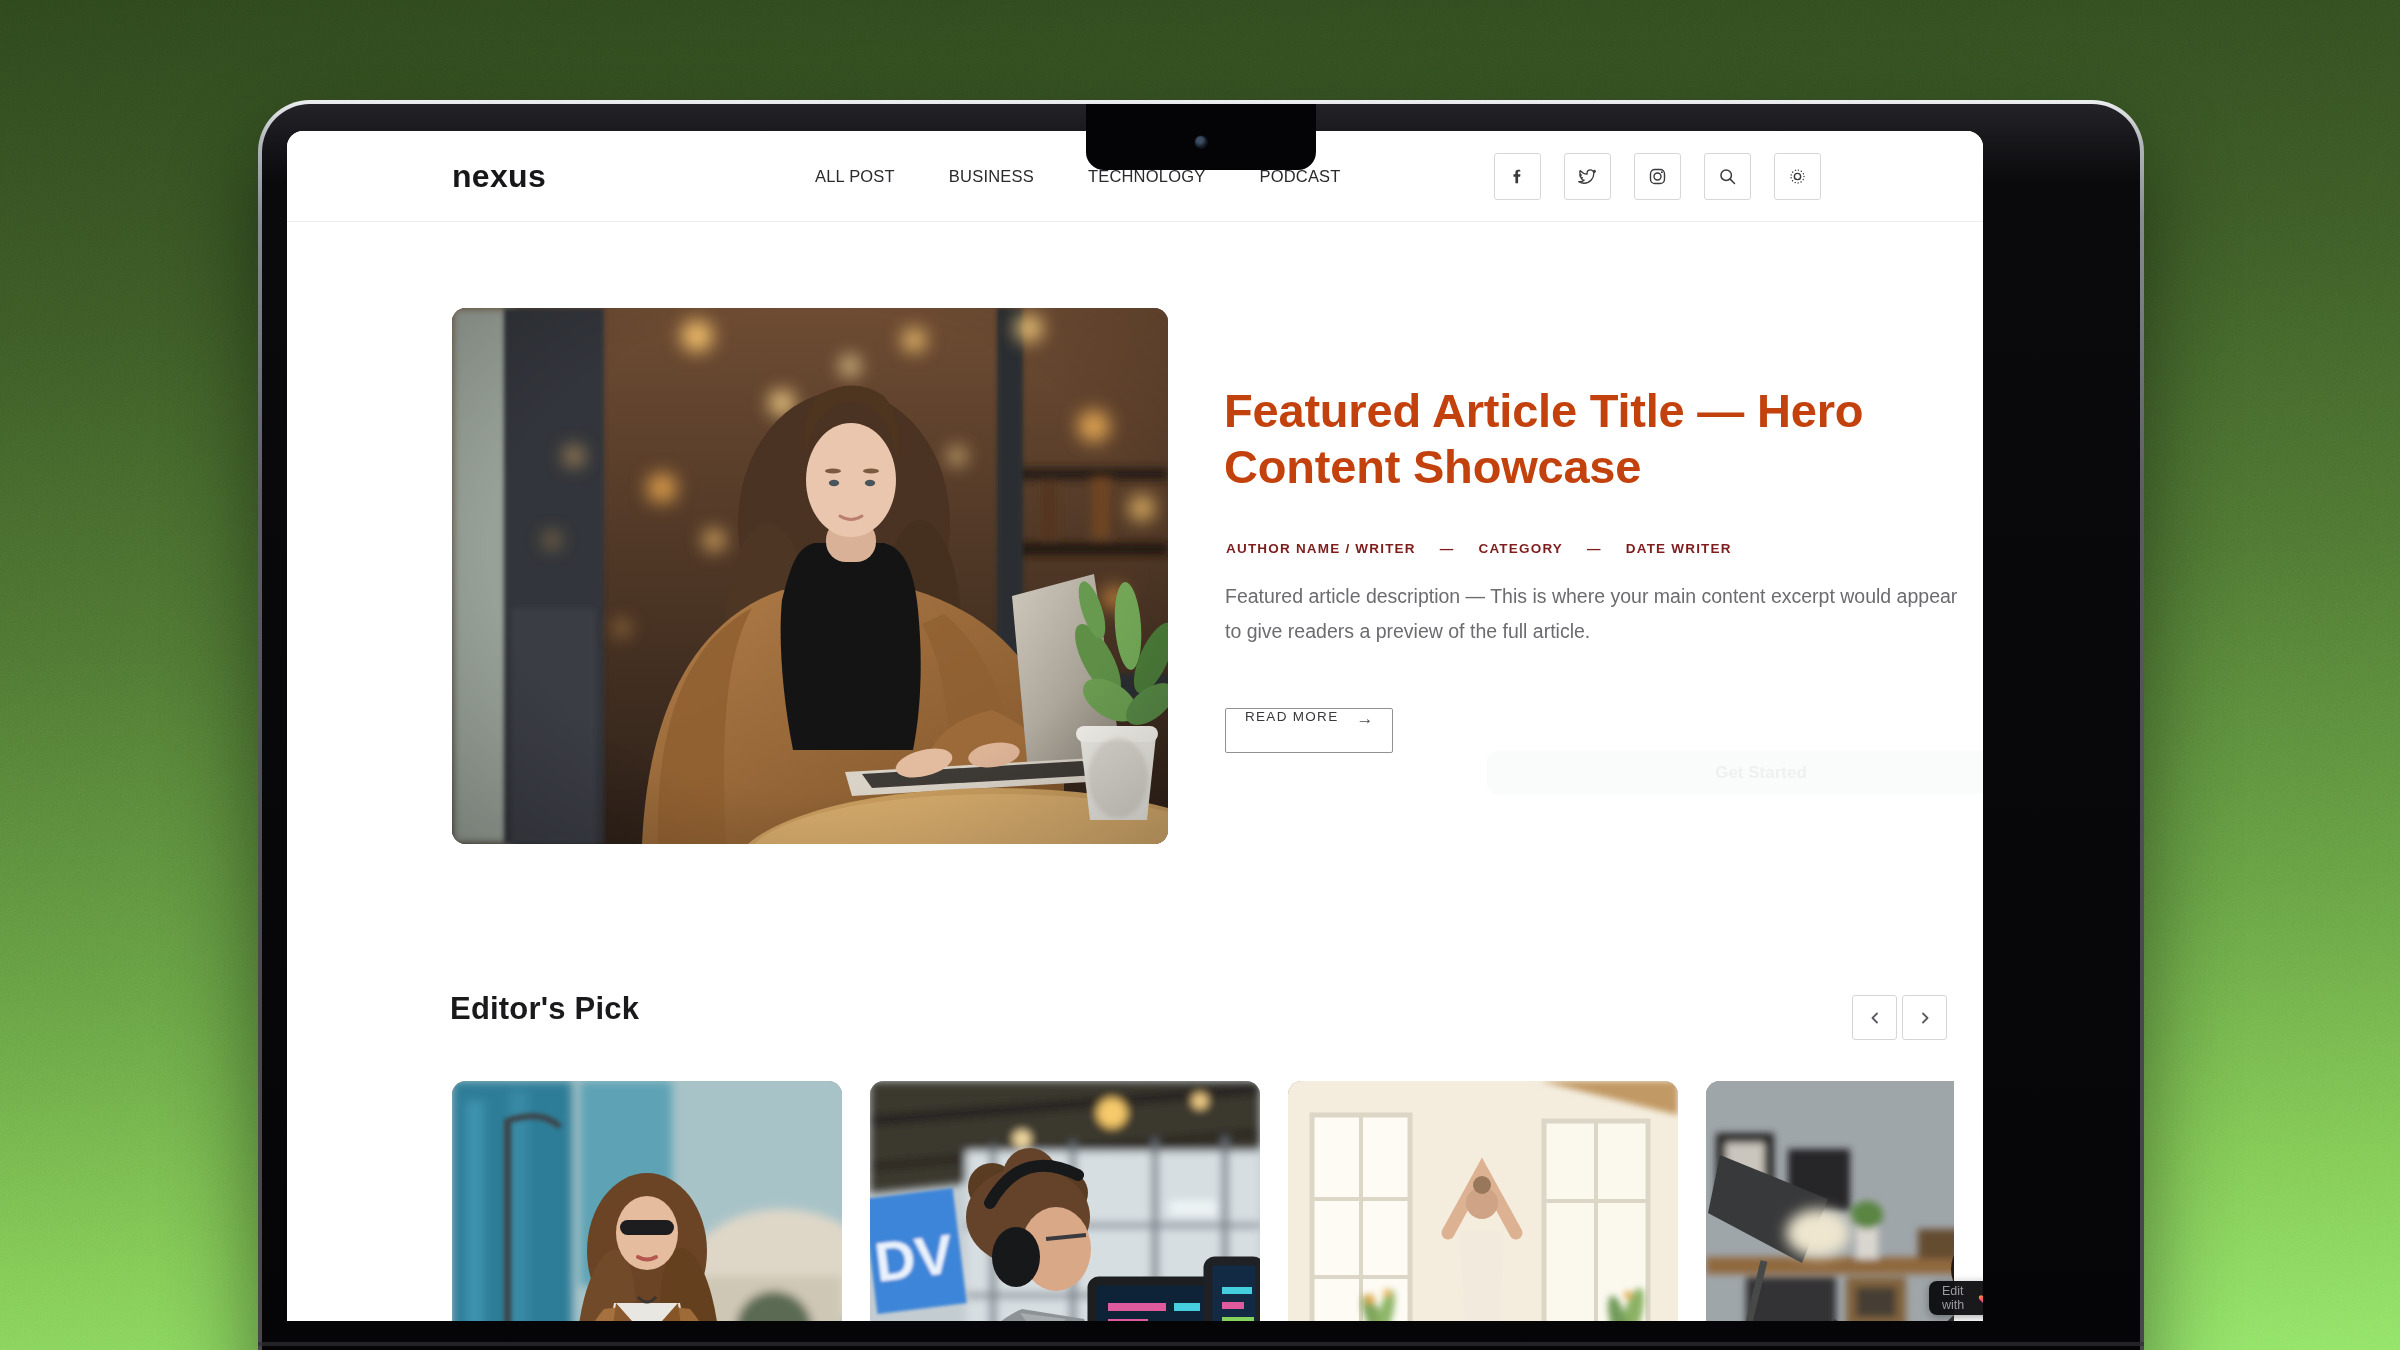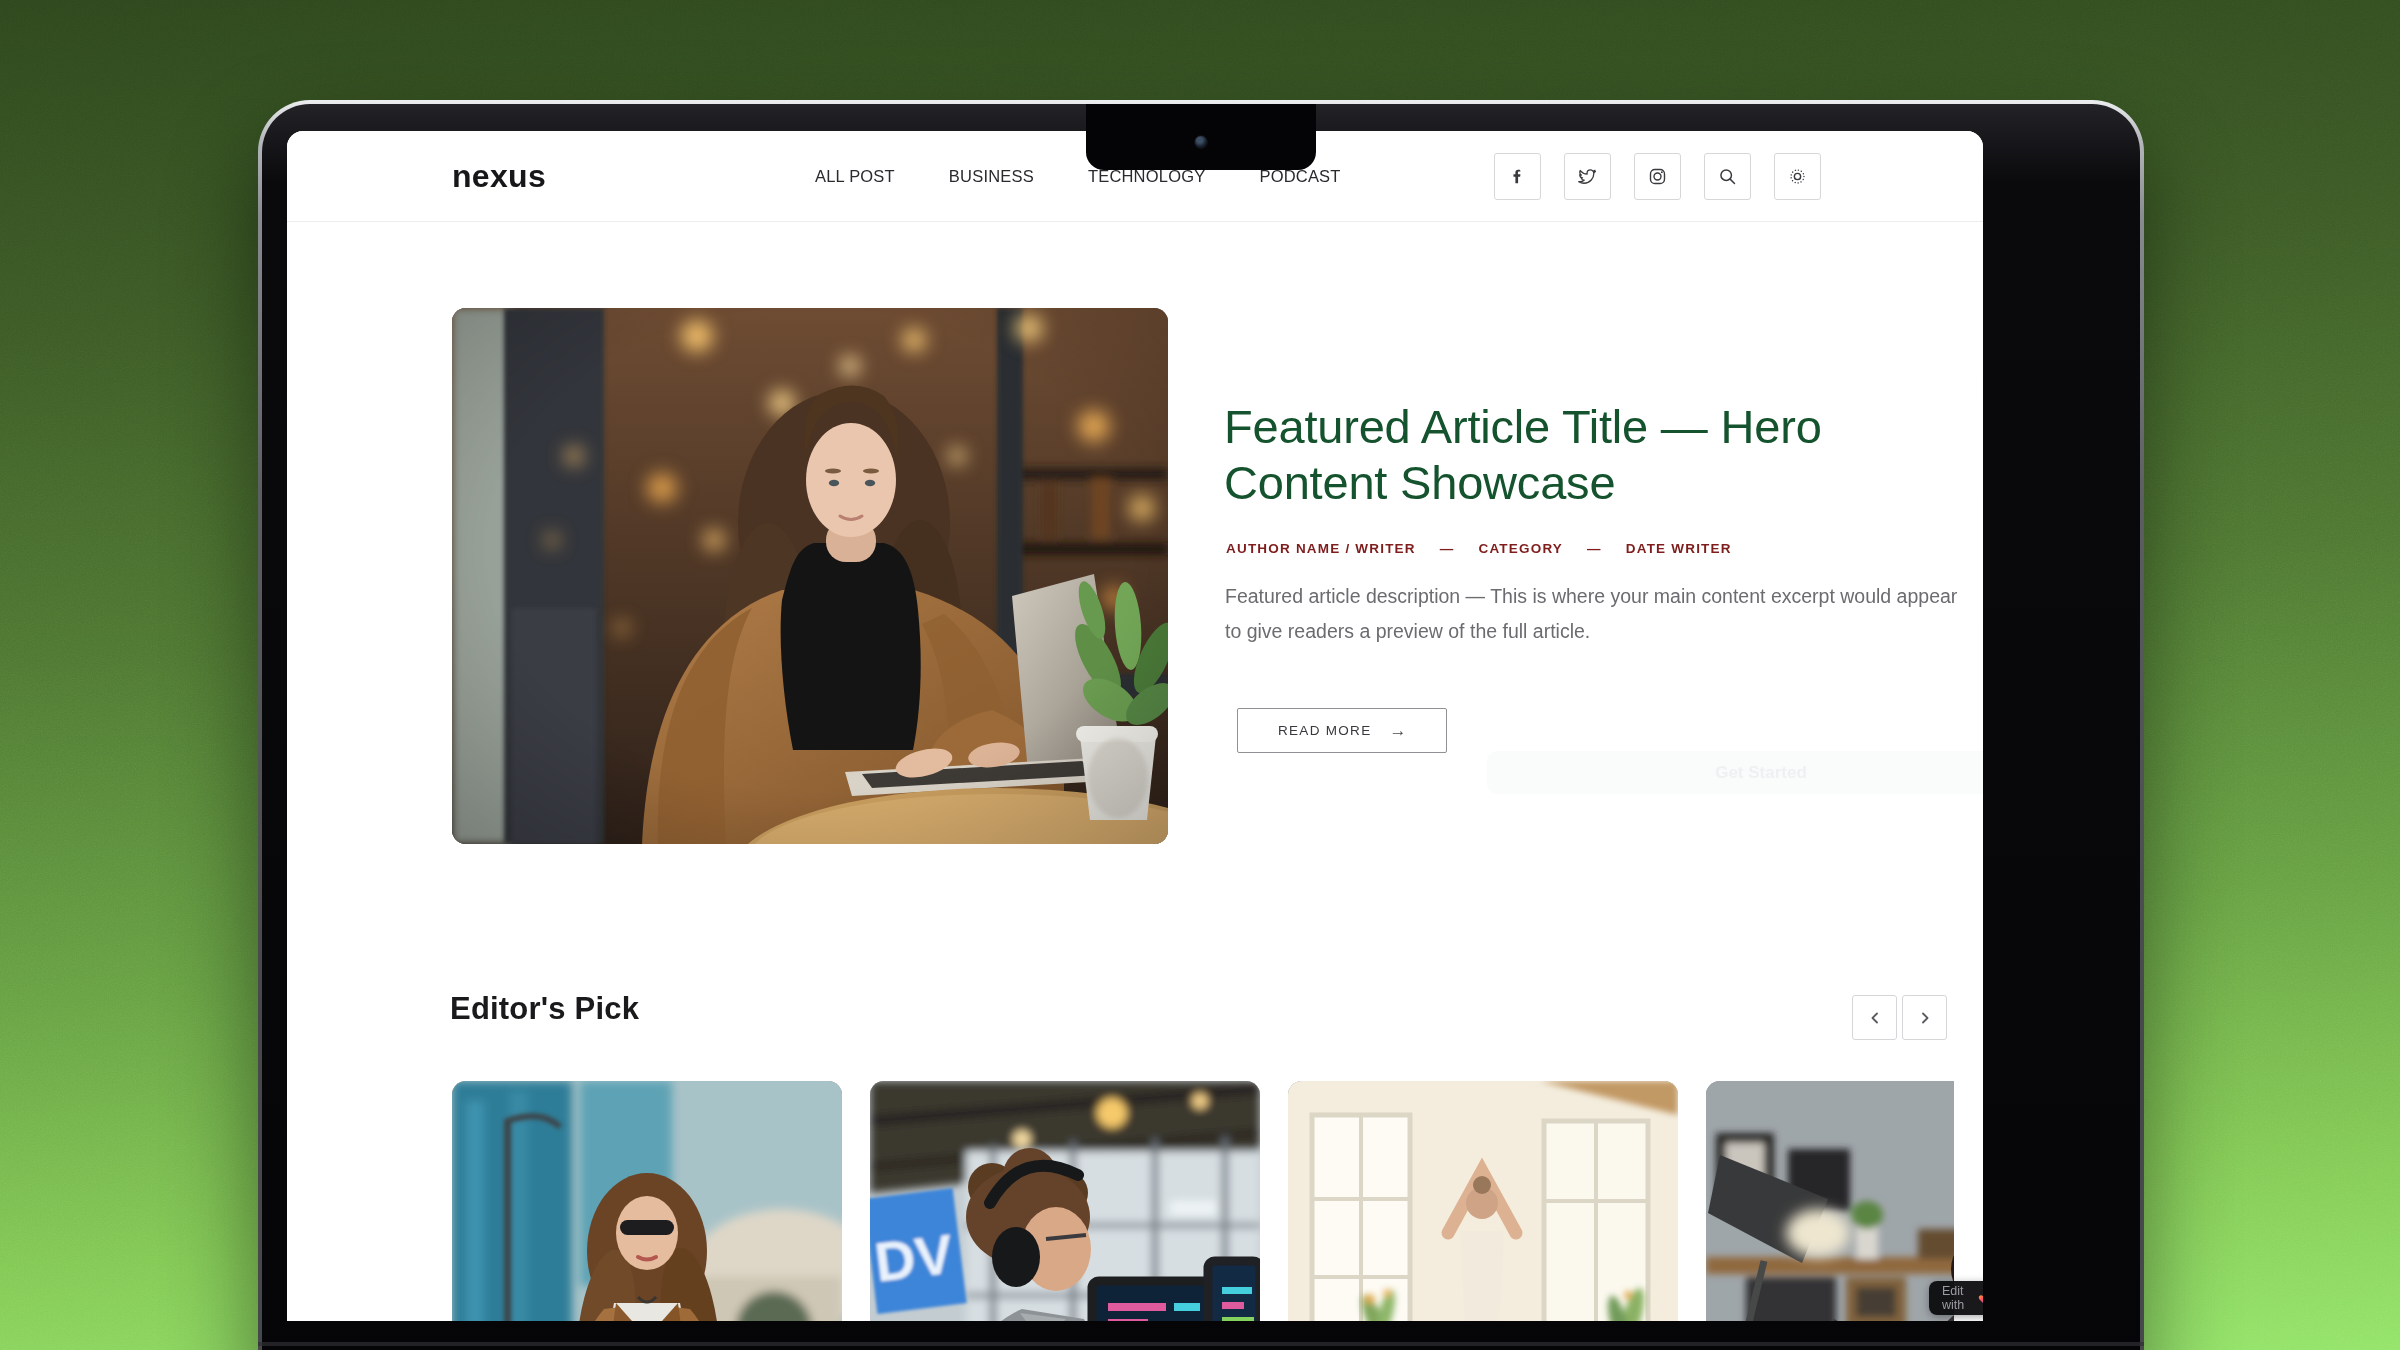--- a/index.html
+++ b/index.html
@@ -39,30 +39,30 @@
     display:flex; align-items:center; gap:54px; }
   .nav-item { font-size:16.5px; font-weight:500; color:#2a2a2e; letter-spacing:.2px; cursor:pointer;text-align:right; }
   .socials { position:absolute; right:162px; top:22px; display:flex; gap:23px; }
   .icon-btn { width:47px; height:47px; background:#fff; border:1px solid #d7d7d9; border-radius:3px;
     display:flex; align-items:center; justify-content:center; cursor:pointer; }
   .icon-btn svg { display:block; }
 
   
   .hero-image { position:absolute; left:165px; top:177px; width:716px; height:536px;
     border-radius:14px; overflow:hidden; background:#4a3527; cursor:pointer; }
-  .hero-title { position:absolute; left:937px; top:268px; width:660px;
-    font-size:47px; line-height:1.2; font-weight:400; color:#14532d; letter-spacing:-.2px; }
+  .hero-title { position:absolute; left:937px; top:252px; width:660px;
+    font-size:47px; line-height:1.2; font-weight:700; color:#c2410c; letter-spacing:-.2px; }
   .hero-meta { position:absolute; left:939px; top:410px; display:flex; gap:24px;
     font-size:13.5px; font-weight:700; letter-spacing:1.2px; color:#7f1d1d; white-space:nowrap; }
   .hero-desc { position:absolute; left:938px; top:448px; width:738px;
     font-size:19.5px; line-height:1.78; color:#6b6b70; }
-  .read-more { position:absolute; left:938px; top:577px; height:45px; padding:0 40px;
-    display:inline-flex; align-items:center; gap:18px; background:#fff;
+  .read-more { position:absolute; left:938px; top:577px; height:45px; padding:0 19px;
+    display:inline-flex; align-items:flex-start; gap:18px; background:#fff;
     border:1.5px solid #919195; border-radius:2px; cursor:pointer;
-    font-size:13.5px; font-weight:500; letter-spacing:1.3px; color:#39393d;margin-left:12px; }
+    font-size:13.5px; font-weight:500; letter-spacing:1.3px; color:#39393d; }
   .read-more .arr { font-size:17px; letter-spacing:0; color:#4a4a4e; }
   .ghost-btn { position:absolute; left:1200px; top:620px; width:548px; height:43px;
     background:#fafbfb; border-radius:10px; display:flex; align-items:center; justify-content:center;
     font-size:17px; font-weight:700; color:#eef1f2; }
 
   
   .section-heading { position:absolute; left:163px; top:860px;
     font-size:31px; font-weight:700; color:#1a1a1d; letter-spacing:.2px; }
   .carousel-btn { position:absolute; top:864px; width:45px; height:45px; background:#fff;
     border:1px solid #d6d6d8; border-radius:3px; display:flex; align-items:center; justify-content:center;

